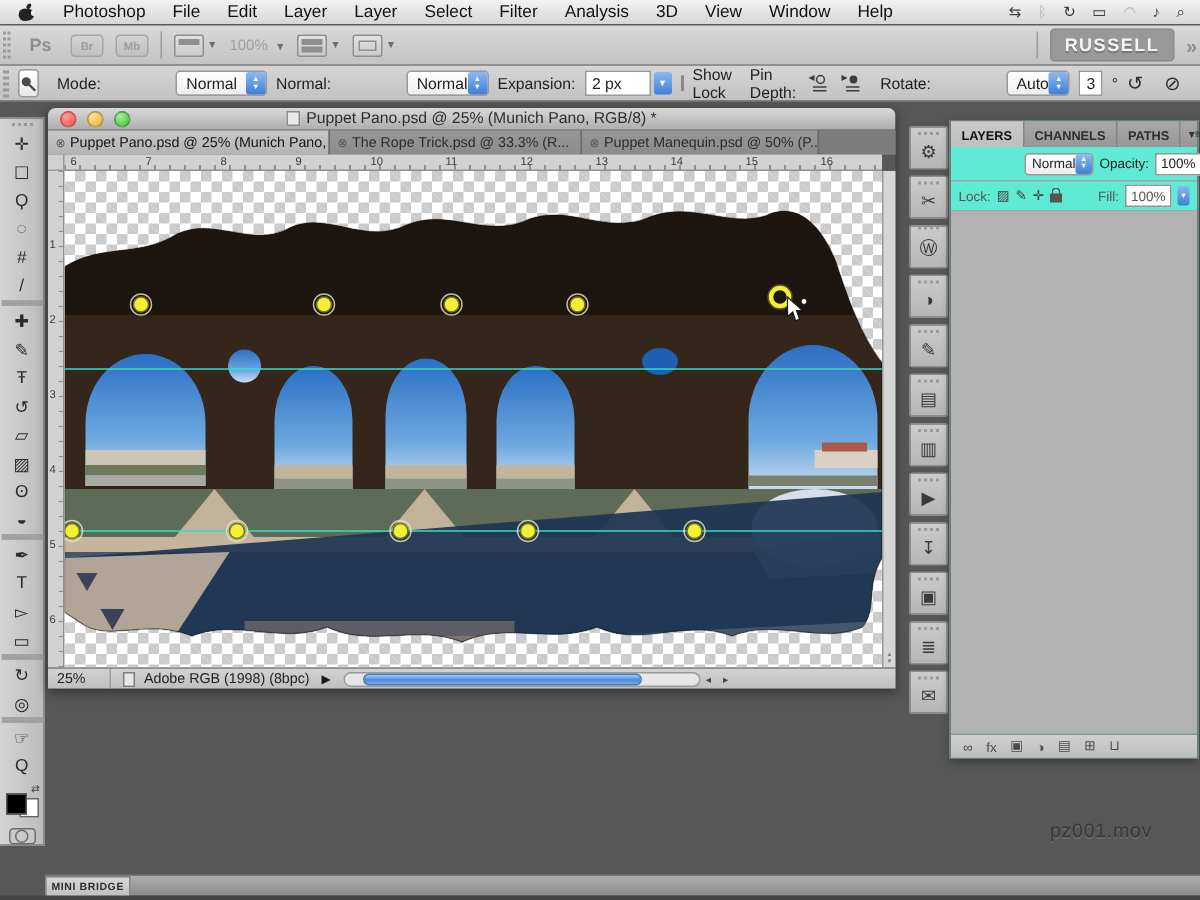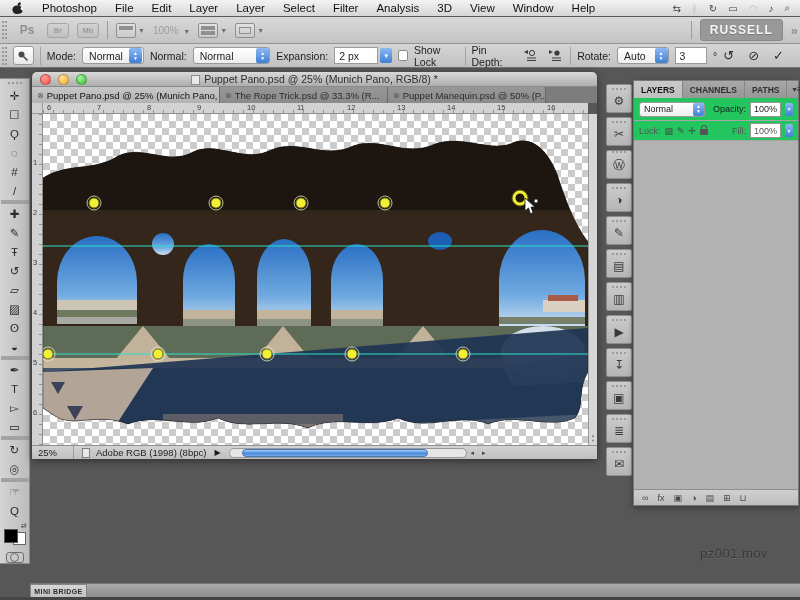--- a/index.html
+++ b/index.html
@@ -43,21 +43,21 @@
   .chevrons { color:#8e8e8e; font-size:13px; font-weight:bold; letter-spacing:-2px; }
 
   
   .optionsbar { position:absolute; left:0; top:44px; width:800px; height:24px;
     background:linear-gradient(#d5d5d5,#c2c2c2); border-bottom:1px solid #757575;
     display:flex; align-items:center; gap:6px; padding:0 6px 0 2px; font-size:10.5px; color:#1e1e1e; }
   .tool-chip { width:24px; height:19px; background:linear-gradient(#ffffff,#e8e8e8);
     border:1px solid #9a9a9a; border-radius:3px; display:flex; align-items:center; justify-content:center; }
   .sep { width:1px; height:18px; background:#a3a3a3; }
   .popup { display:flex; align-items:center; height:17px; background:linear-gradient(#ffffff,#eeeeee);
-    border:1px solid #9a9a9a; border-radius:3px; padding-left:6px; }
+    border:1px solid #9a9a9a; border-radius:3px; padding-left:6px;margin-left:44px; }
   .popup .stepper { margin-left:6px; width:13px; height:15px; border-radius:2px;
     background:linear-gradient(#8cb9f3,#3f7fd6); color:#fff; font-size:5px; line-height:5px;
     display:flex; flex-direction:column; align-items:center; justify-content:center; }
   .field { height:17px; background:#fff; border:1px solid #9a9a9a; display:flex; align-items:center; padding:0 4px; }
   .drop-btn { width:12px; height:15px; margin-left:2px; background:linear-gradient(#8cb9f3,#3f7fd6);
     border-radius:2px; color:#fff; font-size:6px; display:flex; align-items:center; justify-content:center; }
   .checkbox { width:11px; height:11px; background:#fff; border:1px solid #8a8a8a; border-radius:2px; }
   .pindepth-btn { width:22px; height:17px; display:flex; align-items:center; justify-content:center; }
   .ob-right { margin-left:auto; display:flex; align-items:center; gap:14px; padding-right:10px;
     font-size:13px; color:#2e2e2e; }
@@ -134,21 +134,21 @@
 
   
   .dock { position:absolute; left:606px; top:84px; width:27px; display:flex; flex-direction:column; gap:4px; }
   .dock-btn { width:26px; height:29px; background:linear-gradient(#cccccc,#b5b5b5);
     border:1px solid #8d8d8d; border-radius:2px; color:#3a3a3a; font-size:12px;
     display:flex; flex-direction:column; align-items:center; justify-content:flex-end; padding-bottom:4px; }
   .dock-btn::before { content:""; width:14px; border-top:2px dotted #9b9b9b; margin-bottom:4px; }
 
   
   .layers { position:absolute; left:633px; top:80px; width:166px; height:426px;
-    background:#22c55e; border:1px solid #787878; box-shadow:0 2px 6px rgba(0,0,0,.35);
+    background:#5eead4; border:1px solid #787878; box-shadow:0 2px 6px rgba(0,0,0,.35);
     display:flex; flex-direction:column; }
   .ptabs { height:17px; background:linear-gradient(#a8a8a8,#979797); display:flex; align-items:stretch; font-size:8.5px; font-weight:bold; color:#2e2e2e; }
   .ptab { padding:0 7px; display:flex; align-items:center; border-right:1px solid #858585; }
   .ptab.active { background:linear-gradient(#c9c9c9,#bfbfbf); color:#111; }
   .ptab-menu { margin-left:auto; padding:0 5px; font-size:8px; color:#333; display:flex; align-items:center; }
   .blendrow { height:23px; display:flex; align-items:center; gap:4px; padding:0 5px; font-size:9px; color:#222; border-bottom:1px solid #a6a6a6; }
   .blendrow .popup { height:15px; width:66px; font-size:9px; padding-left:4px; }
   .blendrow .popup .stepper { margin-left:auto; width:11px; height:13px; }
   .val-box { height:15px; background:#fff; border:1px solid #949494; font-size:9px; display:flex; align-items:center; padding:0 3px; }
   .mini-drop { width:8px; height:13px; background:linear-gradient(#8cb9f3,#3f7fd6); border-radius:2px; color:#fff; font-size:5px; display:flex; align-items:center; justify-content:center; }

